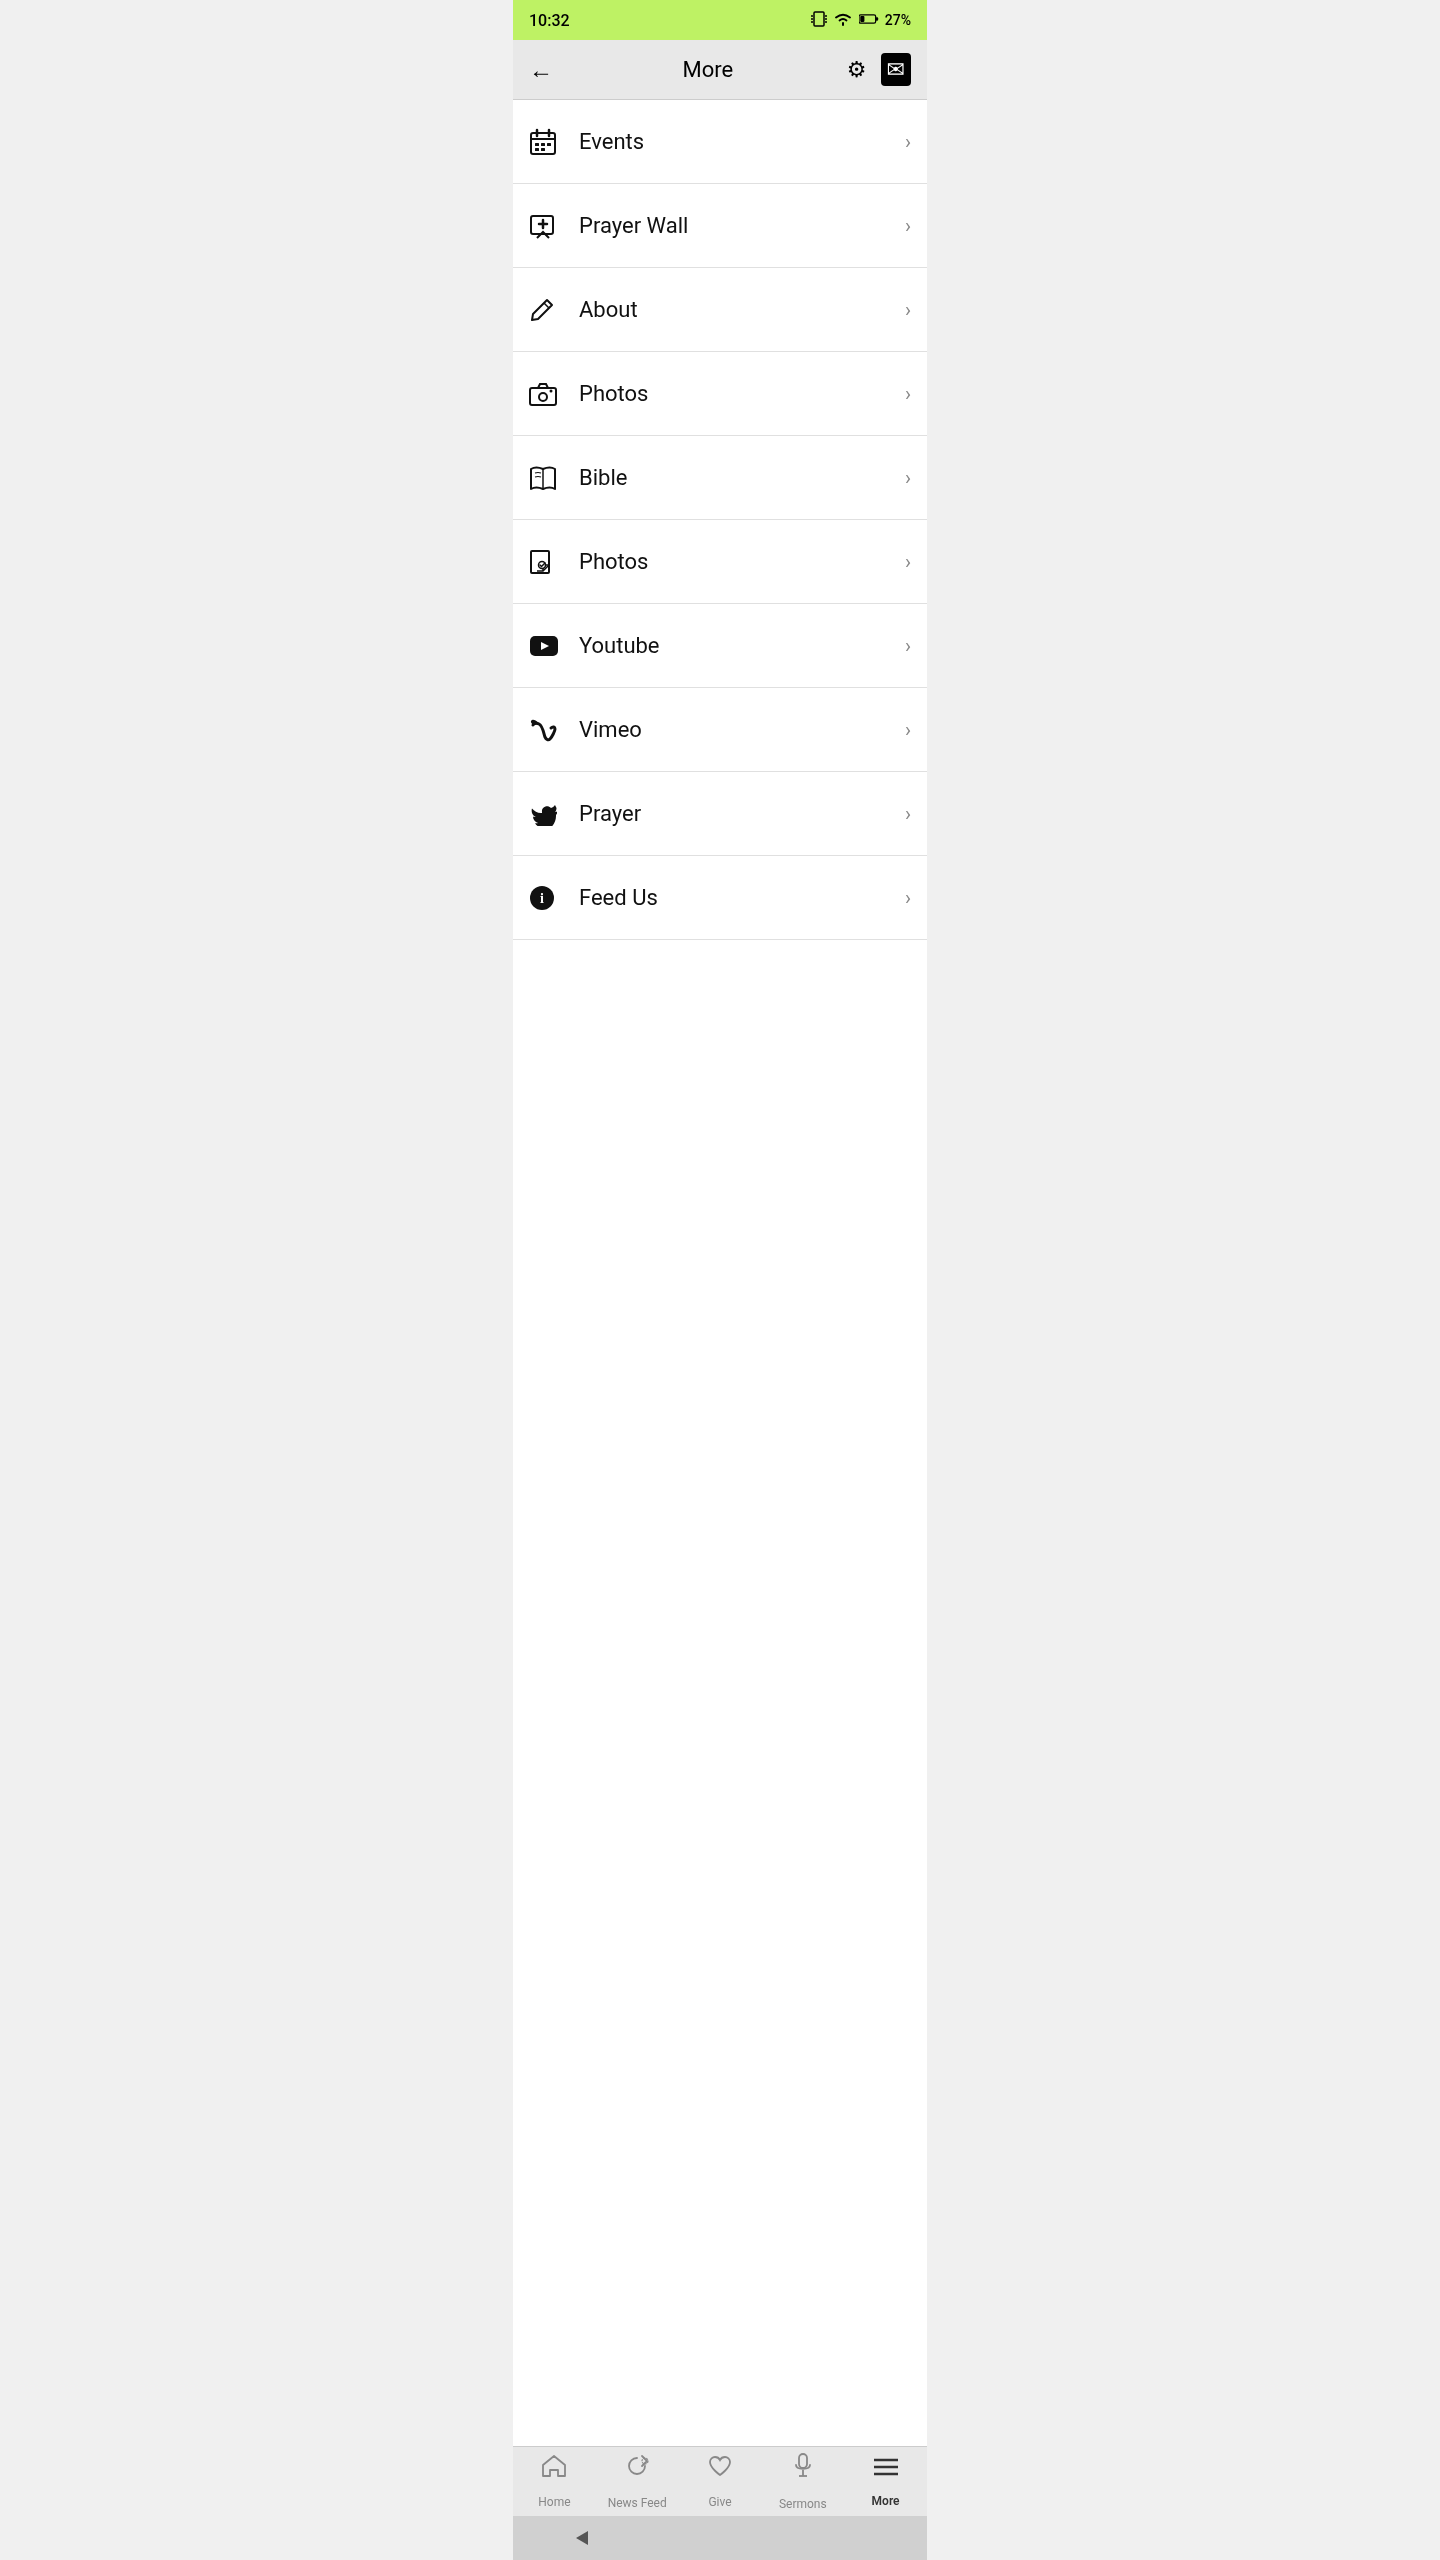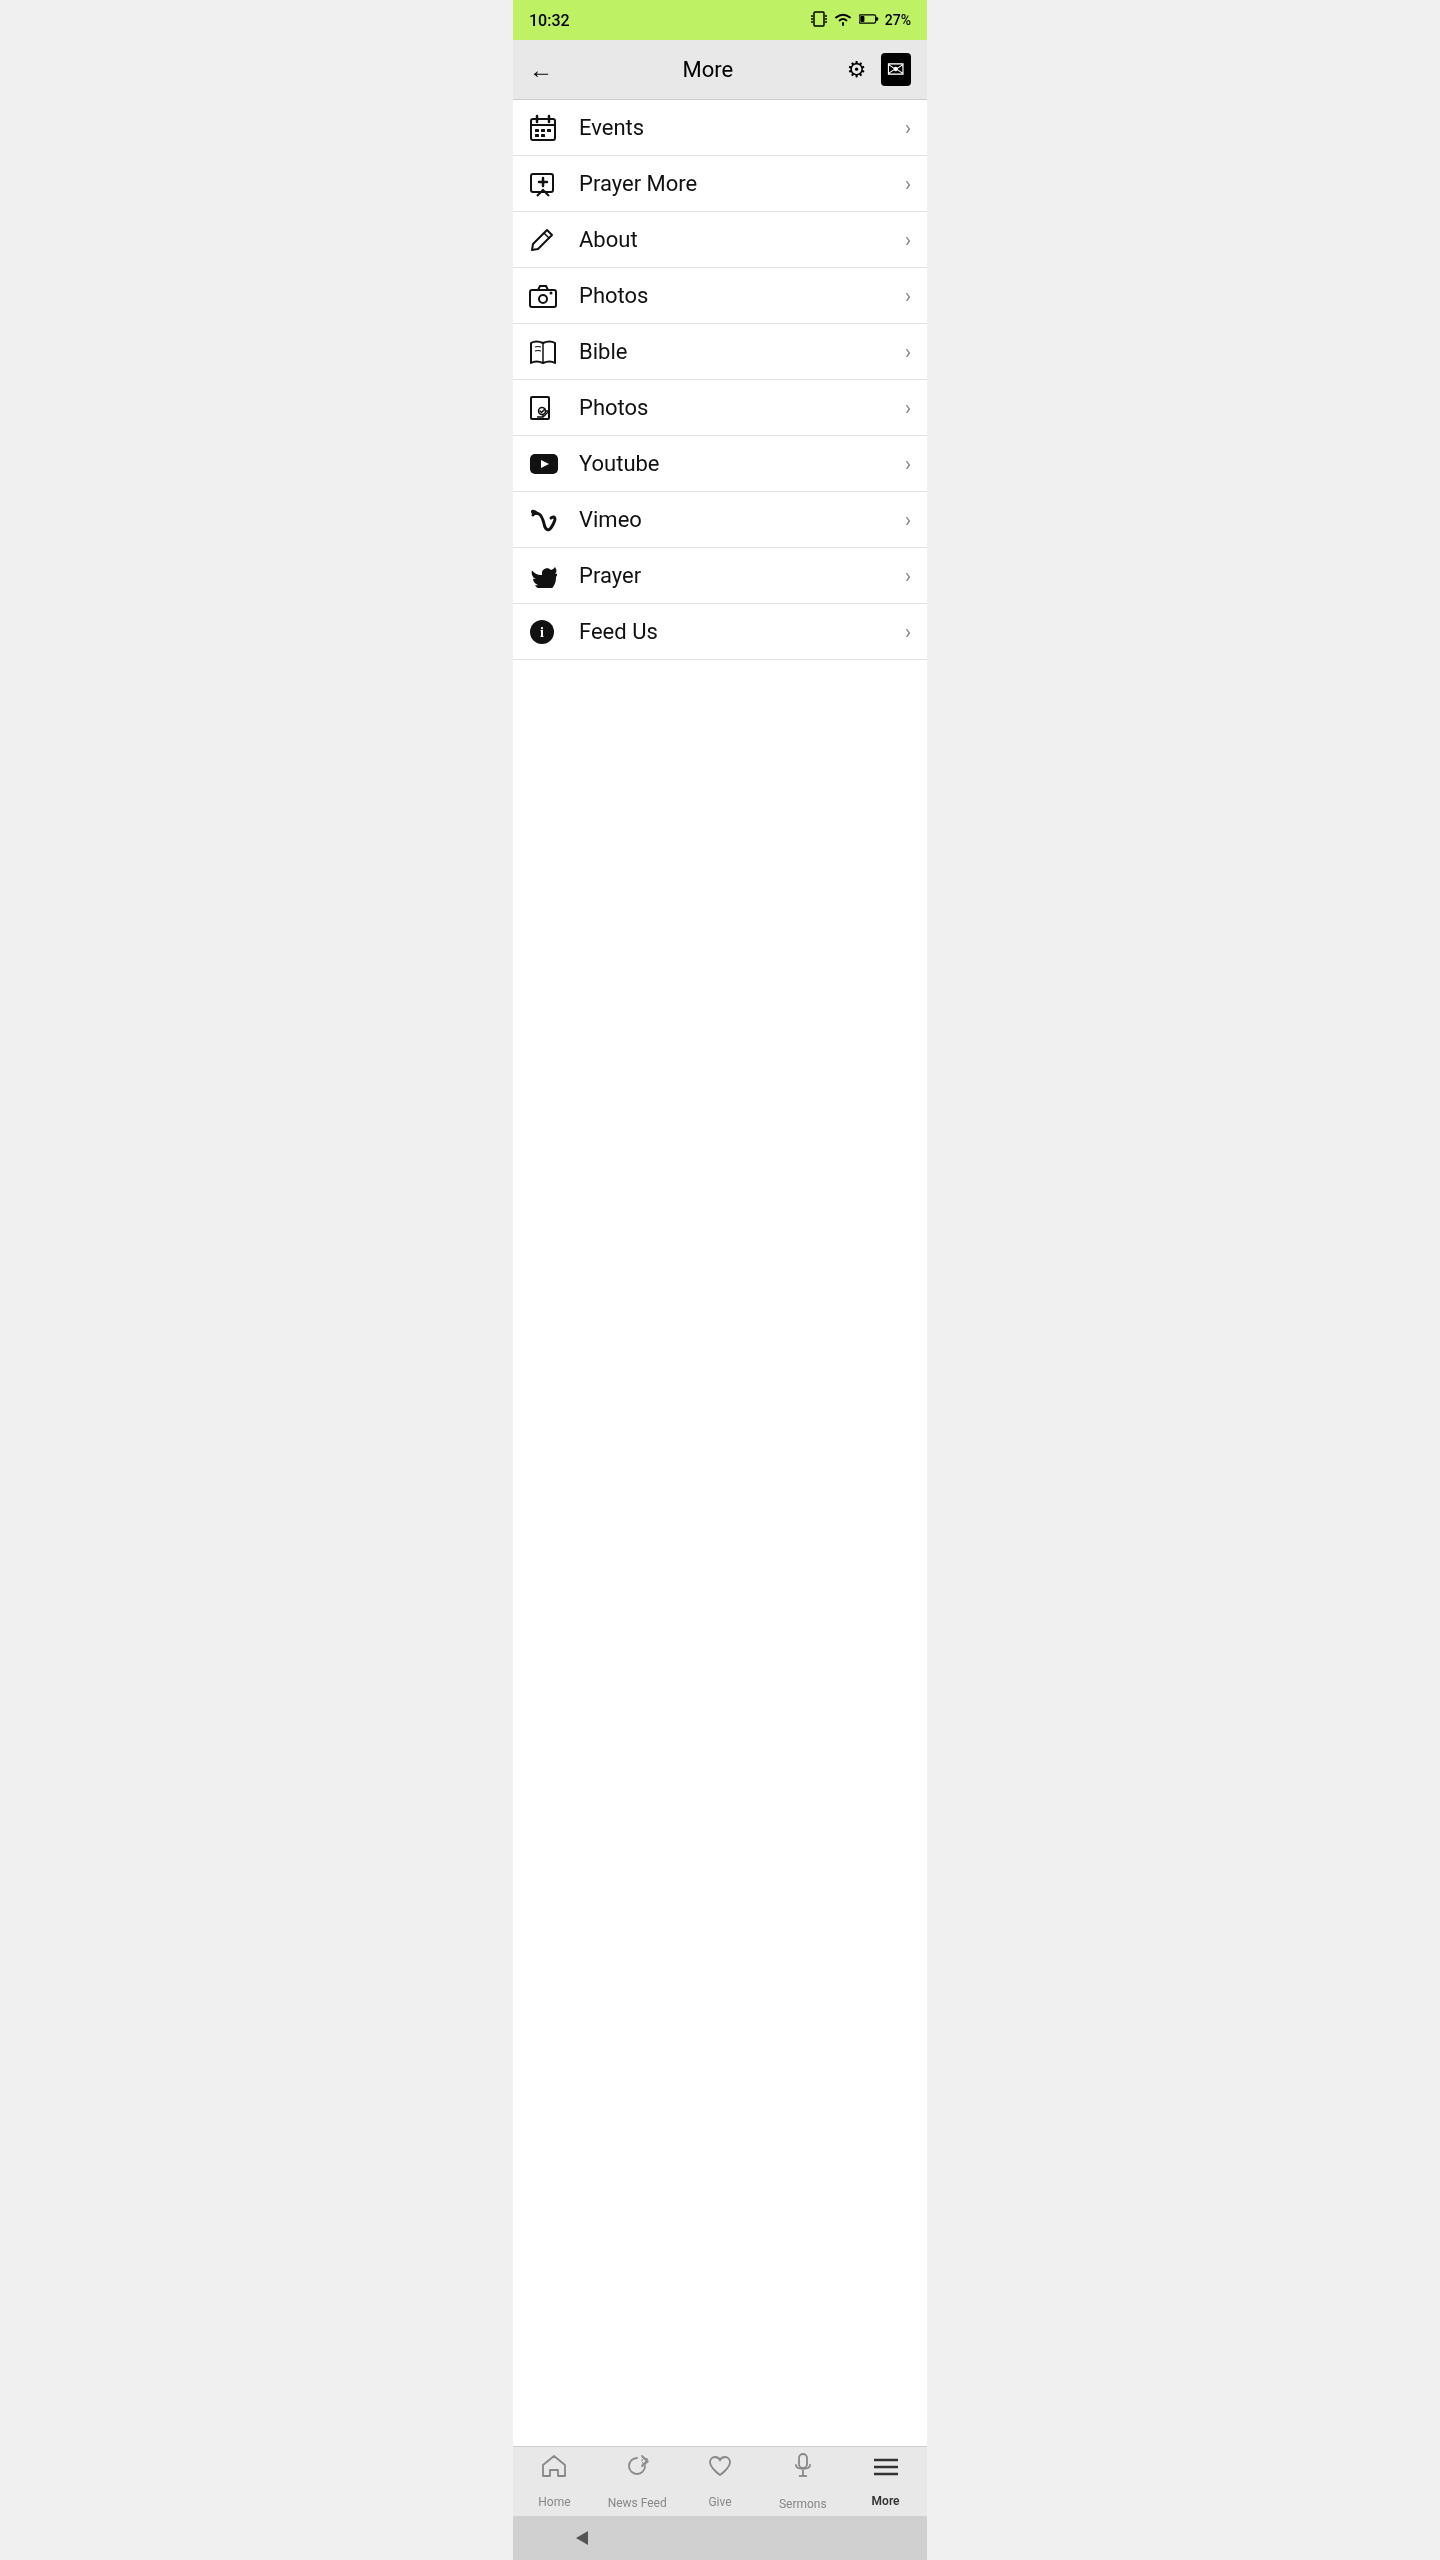--- a/index.html
+++ b/index.html
@@ -86,21 +86,21 @@
     
     .menu-list {
       background: #fff;
       flex: 1;
     }
 
     .menu-item {
       display: flex;
       align-items: center;
       padding: 0 16px;
-      height: 56px;
+      height: 84px;
       border-bottom: 1px solid #e0e0e0;
       cursor: pointer;
       background: #fff;
     }
 
     .menu-icon {
       width: 50px;
       display: flex;
       align-items: center;
       justify-content: flex-start;
@@ -260,21 +260,21 @@
 
   <div class="menu-item">
     <span class="menu-icon">
       <svg width="28" height="28" viewBox="0 0 28 28" fill="none">
         <rect x="2" y="4" width="22" height="18" rx="2" stroke="#111" stroke-width="2" fill="none"></rect>
         <path d="M8 26 L14 20 L20 26" stroke="#111" stroke-width="2" fill="none"></path>
         <line x1="14" y1="8" x2="14" y2="16" stroke="#111" stroke-width="2.5" stroke-linecap="round"></line>
         <line x1="10" y1="12" x2="18" y2="12" stroke="#111" stroke-width="2.5" stroke-linecap="round"></line>
       </svg>
     </span>
-    <span class="menu-label">Prayer More</span>
+    <span class="menu-label">Prayer Wall</span>
     <span class="menu-chevron">›</span>
   </div>
 
   <div class="menu-item">
     <span class="menu-icon">
       <svg width="26" height="26" viewBox="0 0 26 26" fill="none">
         <path d="M18 3 L23 8 L9 22 L3 23 L4 17 Z" stroke="#111" stroke-width="2" fill="none" stroke-linejoin="round"></path>
         <line x1="15" y1="6" x2="20" y2="11" stroke="#111" stroke-width="1.5"></line>
       </svg>
     </span>

